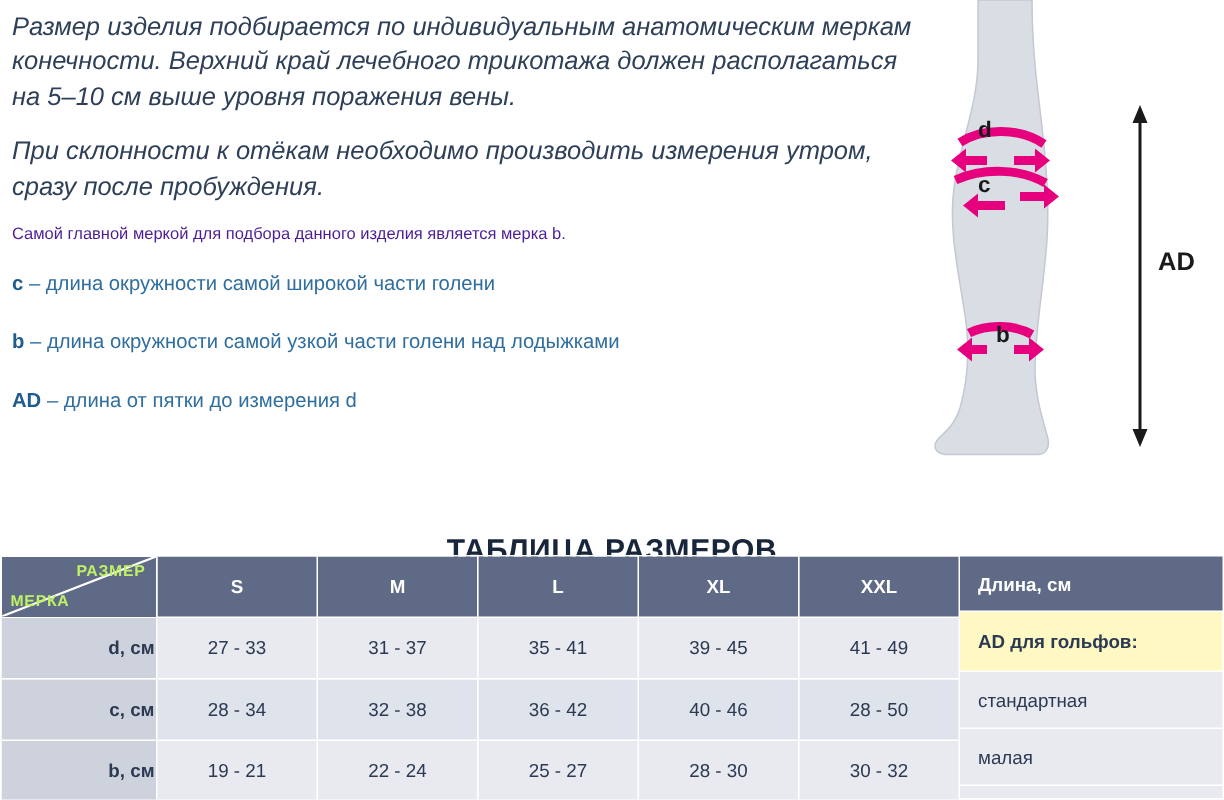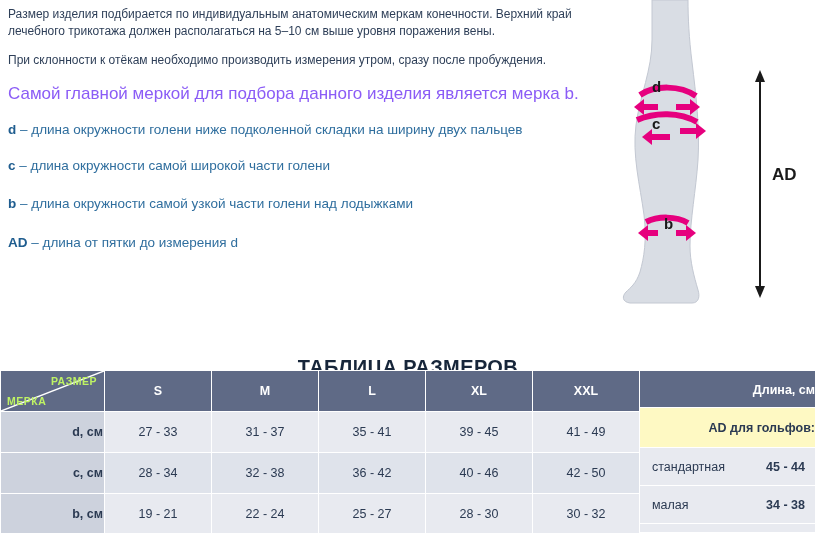--- a/index.html
+++ b/index.html
@@ -22,32 +22,33 @@
     width: 816px;
     height: 333px;
   }
   .text-col {
     position: absolute;
     left: 8px;
     top: 6px;
     width: 600px;
   }
   .para {
-    font-size: 12px;
+    font-size: 17px;
     line-height: 1.38;
     color: #3a4a63;
     margin-bottom: 13px;
+    font-style: italic;
   }
   .para.dark {
     color: #2e3f58;
   }
   .pink-line {
-    font-size: 17px;
+    font-size: 11px;
     line-height: 1.38;
-    color: #8b5cf6;
+    color: #4c1d95;
     margin-bottom: 16px;
   }
   .def {
     font-size: 13.5px;
     line-height: 1.38;
     color: #2f6e9e;
     margin-bottom: 20px;
   }
   .def .k {
     font-weight: bold;
@@ -158,21 +159,20 @@
   }
   .cell.alt {
     background: #dfe3eb;
   }
 
   
   .right-panel {
     width: 176px;
     display: flex;
     flex-direction: column;
-    text-align: right;
   }
   .rp-head {
     background: #5f6a86;
     color: #ffffff;
     font-size: 12.5px;
     font-weight: bold;
     height: 38px;
     line-height: 38px;
     padding-left: 12px;
     box-sizing: border-box;
@@ -198,43 +198,41 @@
     font-size: 12.5px;
     height: 38px;
     line-height: 38px;
     padding: 0 10px 0 12px;
     box-sizing: border-box;
     border: 1px solid #ffffff;
     border-left: none;
     border-top: none;
     display: flex;
     justify-content: space-between;
+    flex-direction: column;
   }
   .rp-row .val { font-weight: bold; }
   .rp-spacer {
     flex: 1;
     background: #e8eaf0;
     border: 1px solid #ffffff;
     border-left: none;
     border-top: none;
   }
 </style>
 </head>
 <body>
 
 <div class="top">
 
   <div class="text-col">
     <div class="para dark">Размер изделия подбирается по индивидуальным анатомическим меркам конечности. Верхний край лечебного трикотажа должен располагаться на 5–10 см выше уровня поражения вены.</div>
     <div class="para dark">При склонности к отёкам необходимо производить измерения утром, сразу после пробуждения.</div>
     <div class="pink-line">Самой главной меркой для подбора данного изделия является мерка b.</div>
 
-    <div class="def two-line">
-      <span class="k">d</span><span> – длина окружности голени ниже подколенной складки на ширину двух пальцев</span>
-    </div>
     <div class="def">
       <span class="k">c</span><span> – длина окружности самой широкой части голени</span>
     </div>
     <div class="def">
       <span class="k">b</span><span> – длина окружности самой узкой части голени над лодыжками</span>
     </div>
     <div class="def">
       <span class="k">AD</span><span> – длина от пятки до измерения d</span>
     </div>
   </div>
@@ -307,21 +305,21 @@
       <td class="cell">35 - 41</td>
       <td class="cell">39 - 45</td>
       <td class="cell">41 - 49</td>
     </tr>
     <tr>
       <td class="row-head">c, см</td>
       <td class="cell alt">28 - 34</td>
       <td class="cell alt">32 - 38</td>
       <td class="cell alt">36 - 42</td>
       <td class="cell alt">40 - 46</td>
-      <td class="cell alt">42 - 50</td>
+      <td class="cell alt">28 - 50</td>
     </tr>
     <tr>
       <td class="row-head">b, см</td>
       <td class="cell">19 - 21</td>
       <td class="cell">22 - 24</td>
       <td class="cell">25 - 27</td>
       <td class="cell">28 - 30</td>
       <td class="cell">30 - 32</td>
     </tr>
   </tbody>

